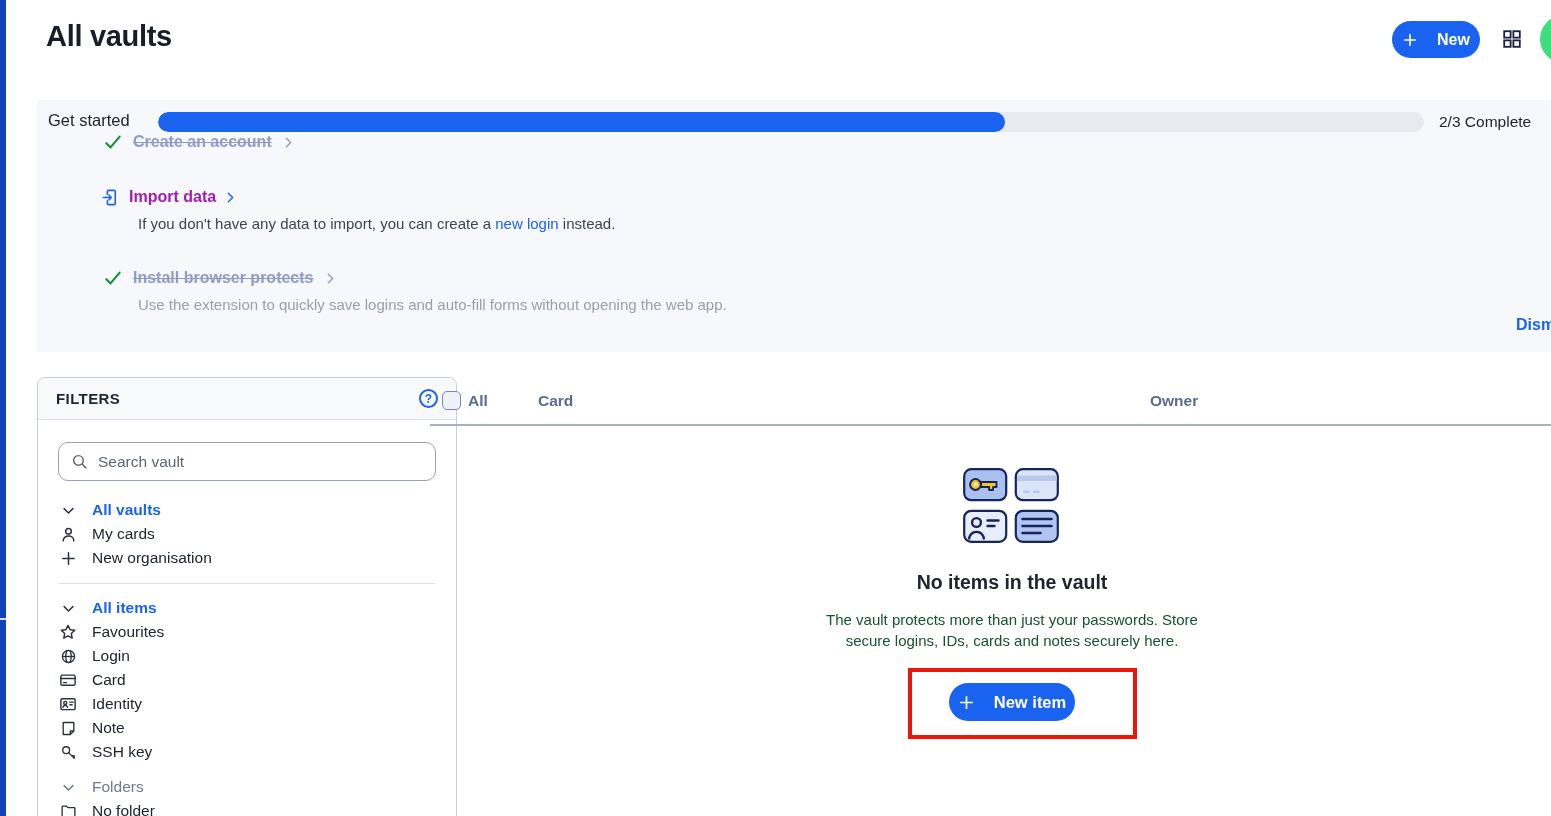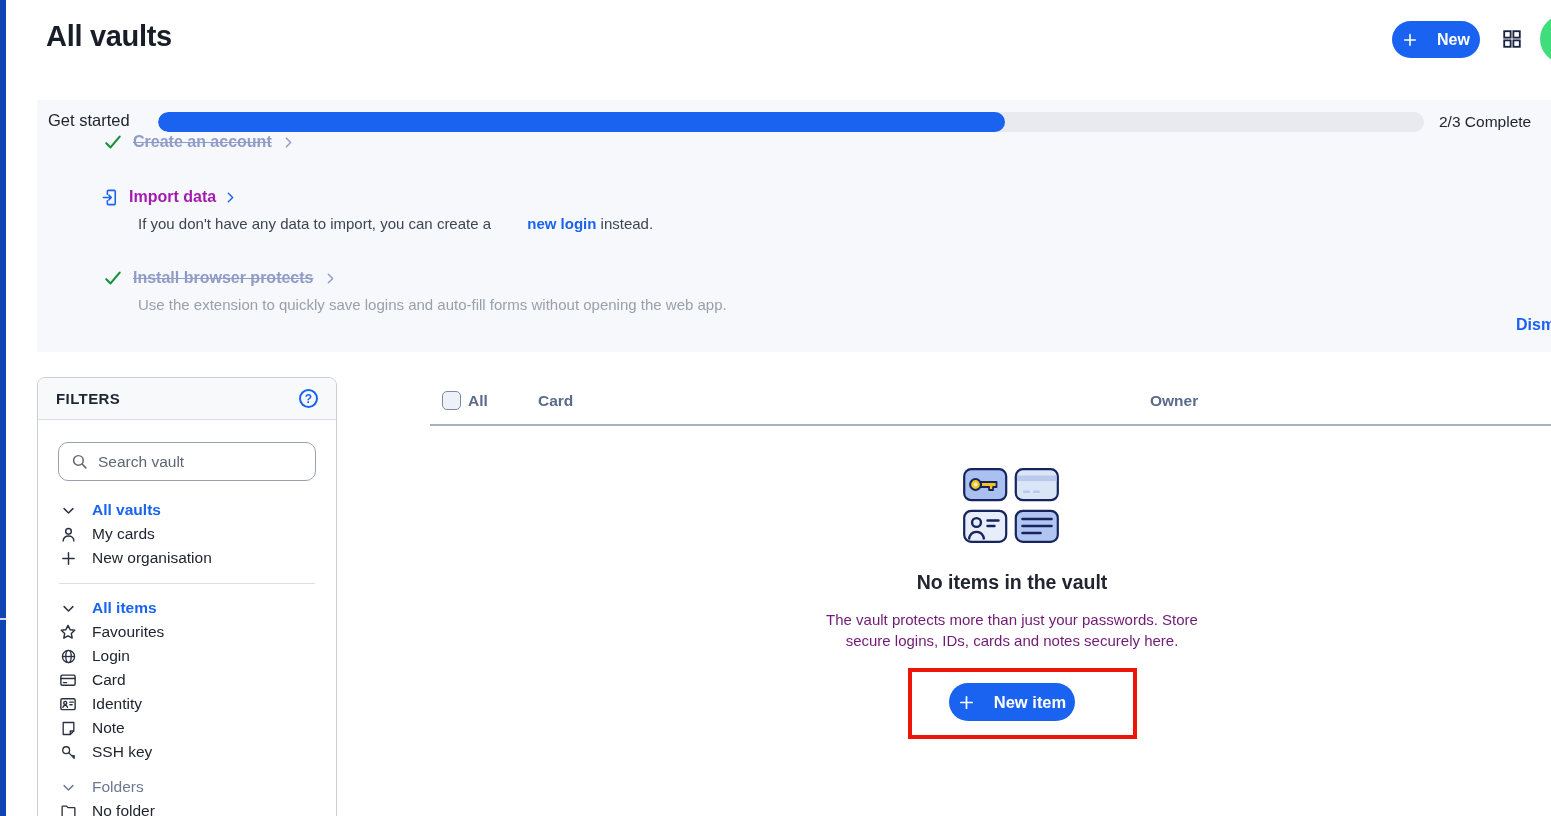--- a/index.html
+++ b/index.html
@@ -27,26 +27,26 @@
                     border-radius:10px; background:#e8eaef; overflow:hidden; }
   .progress-fill { width:66.9%; height:100%; border-radius:10px; background:#1a63f0; }
   .complete-txt { position:absolute; left:1402px; top:13px; font-size:15.5px; color:#20252f; }
   .task { position:absolute; display:flex; align-items:center; gap:10px; font-size:16px; font-weight:700; }
   .task .ticon { width:20px; height:20px; display:flex; align-items:center; }
   .task-done { color:#8e9cc7; }
   .task-done .tlabel { text-decoration:line-through; }
   .task-active { color:#a21caf;gap:8px; }
   .task-desc { position:absolute; left:101px; font-size:15px; color:#3d4553; }
   .task-desc.muted { color:#99a0ab; }
-  .inline-link { color:#1a63f0; font-weight:700; text-decoration:none;margin-left:32px; }
+  .inline-link { color:#1a63f0; font-weight:400; text-decoration:none; }
   .dismiss { position:absolute; left:1479px; top:216px; font-size:16px; font-weight:700;
              color:#1a63f0; text-decoration:none; white-space:nowrap; }
 
   
-  .filters { left:37px; top:377px; width:300px; height:440px; background:#fff;
+  .filters { left:37px; top:377px; width:420px; height:440px; background:#fff;
              border:1px solid #c8cdd9; border-radius:8px 8px 0 0; overflow:hidden; }
   .filters-header { height:42px; background:#f8f9fb; border-bottom:1px solid #d8dce4;
                     display:flex; align-items:center; padding:0 18px; }
   .filters-title { font-size:15px; font-weight:700; letter-spacing:0.4px; color:#1f2633; }
   .help-circle { margin-left:auto; width:19px; height:19px; border:2px solid #1a63f0; border-radius:50%;
                  color:#1a63f0; font-size:12px; font-weight:700; display:flex; align-items:center;
                  justify-content:center; cursor:pointer; }
   .filters-body { padding:22px 20px 0 20px; }
   .search-box { display:flex; align-items:center; gap:10px; height:39px; border:1px solid #98a2b3;
                 border-radius:10px; padding:8px 12px; color:#5e6673; }
@@ -71,21 +71,21 @@
   .th-all { left:468px; top:392px; }
   .th-name { left:538px; top:392px; }
   .th-owner { left:1150px; top:392px; }
   .thead-divider { left:430px; top:424px; width:1121px; height:2px; background:#aab1c0; }
 
   
   .empty-illus { left:963px; top:468px; }
   .empty-title { left:762px; top:571px; width:500px; text-align:center;
                  font-size:19.5px; font-weight:700; color:#20252f; }
   .empty-desc { left:762px; top:609px; width:500px; text-align:center;
-                font-size:15px; line-height:21px; color:#701a75; }
+                font-size:15px; line-height:21px; color:#14532d; }
   .red-rect { left:908px; top:668px; width:229px; height:71px; border:4px solid #ee1508; }
   .new-item-btn { left:949px; top:683px; width:126px; height:38px; font-size:16.5px; }
 
   svg { display:block; }
 </style>
 </head>
 <body>
 
 <div class="abs left-stripe">
     <div class="notch"></div>

